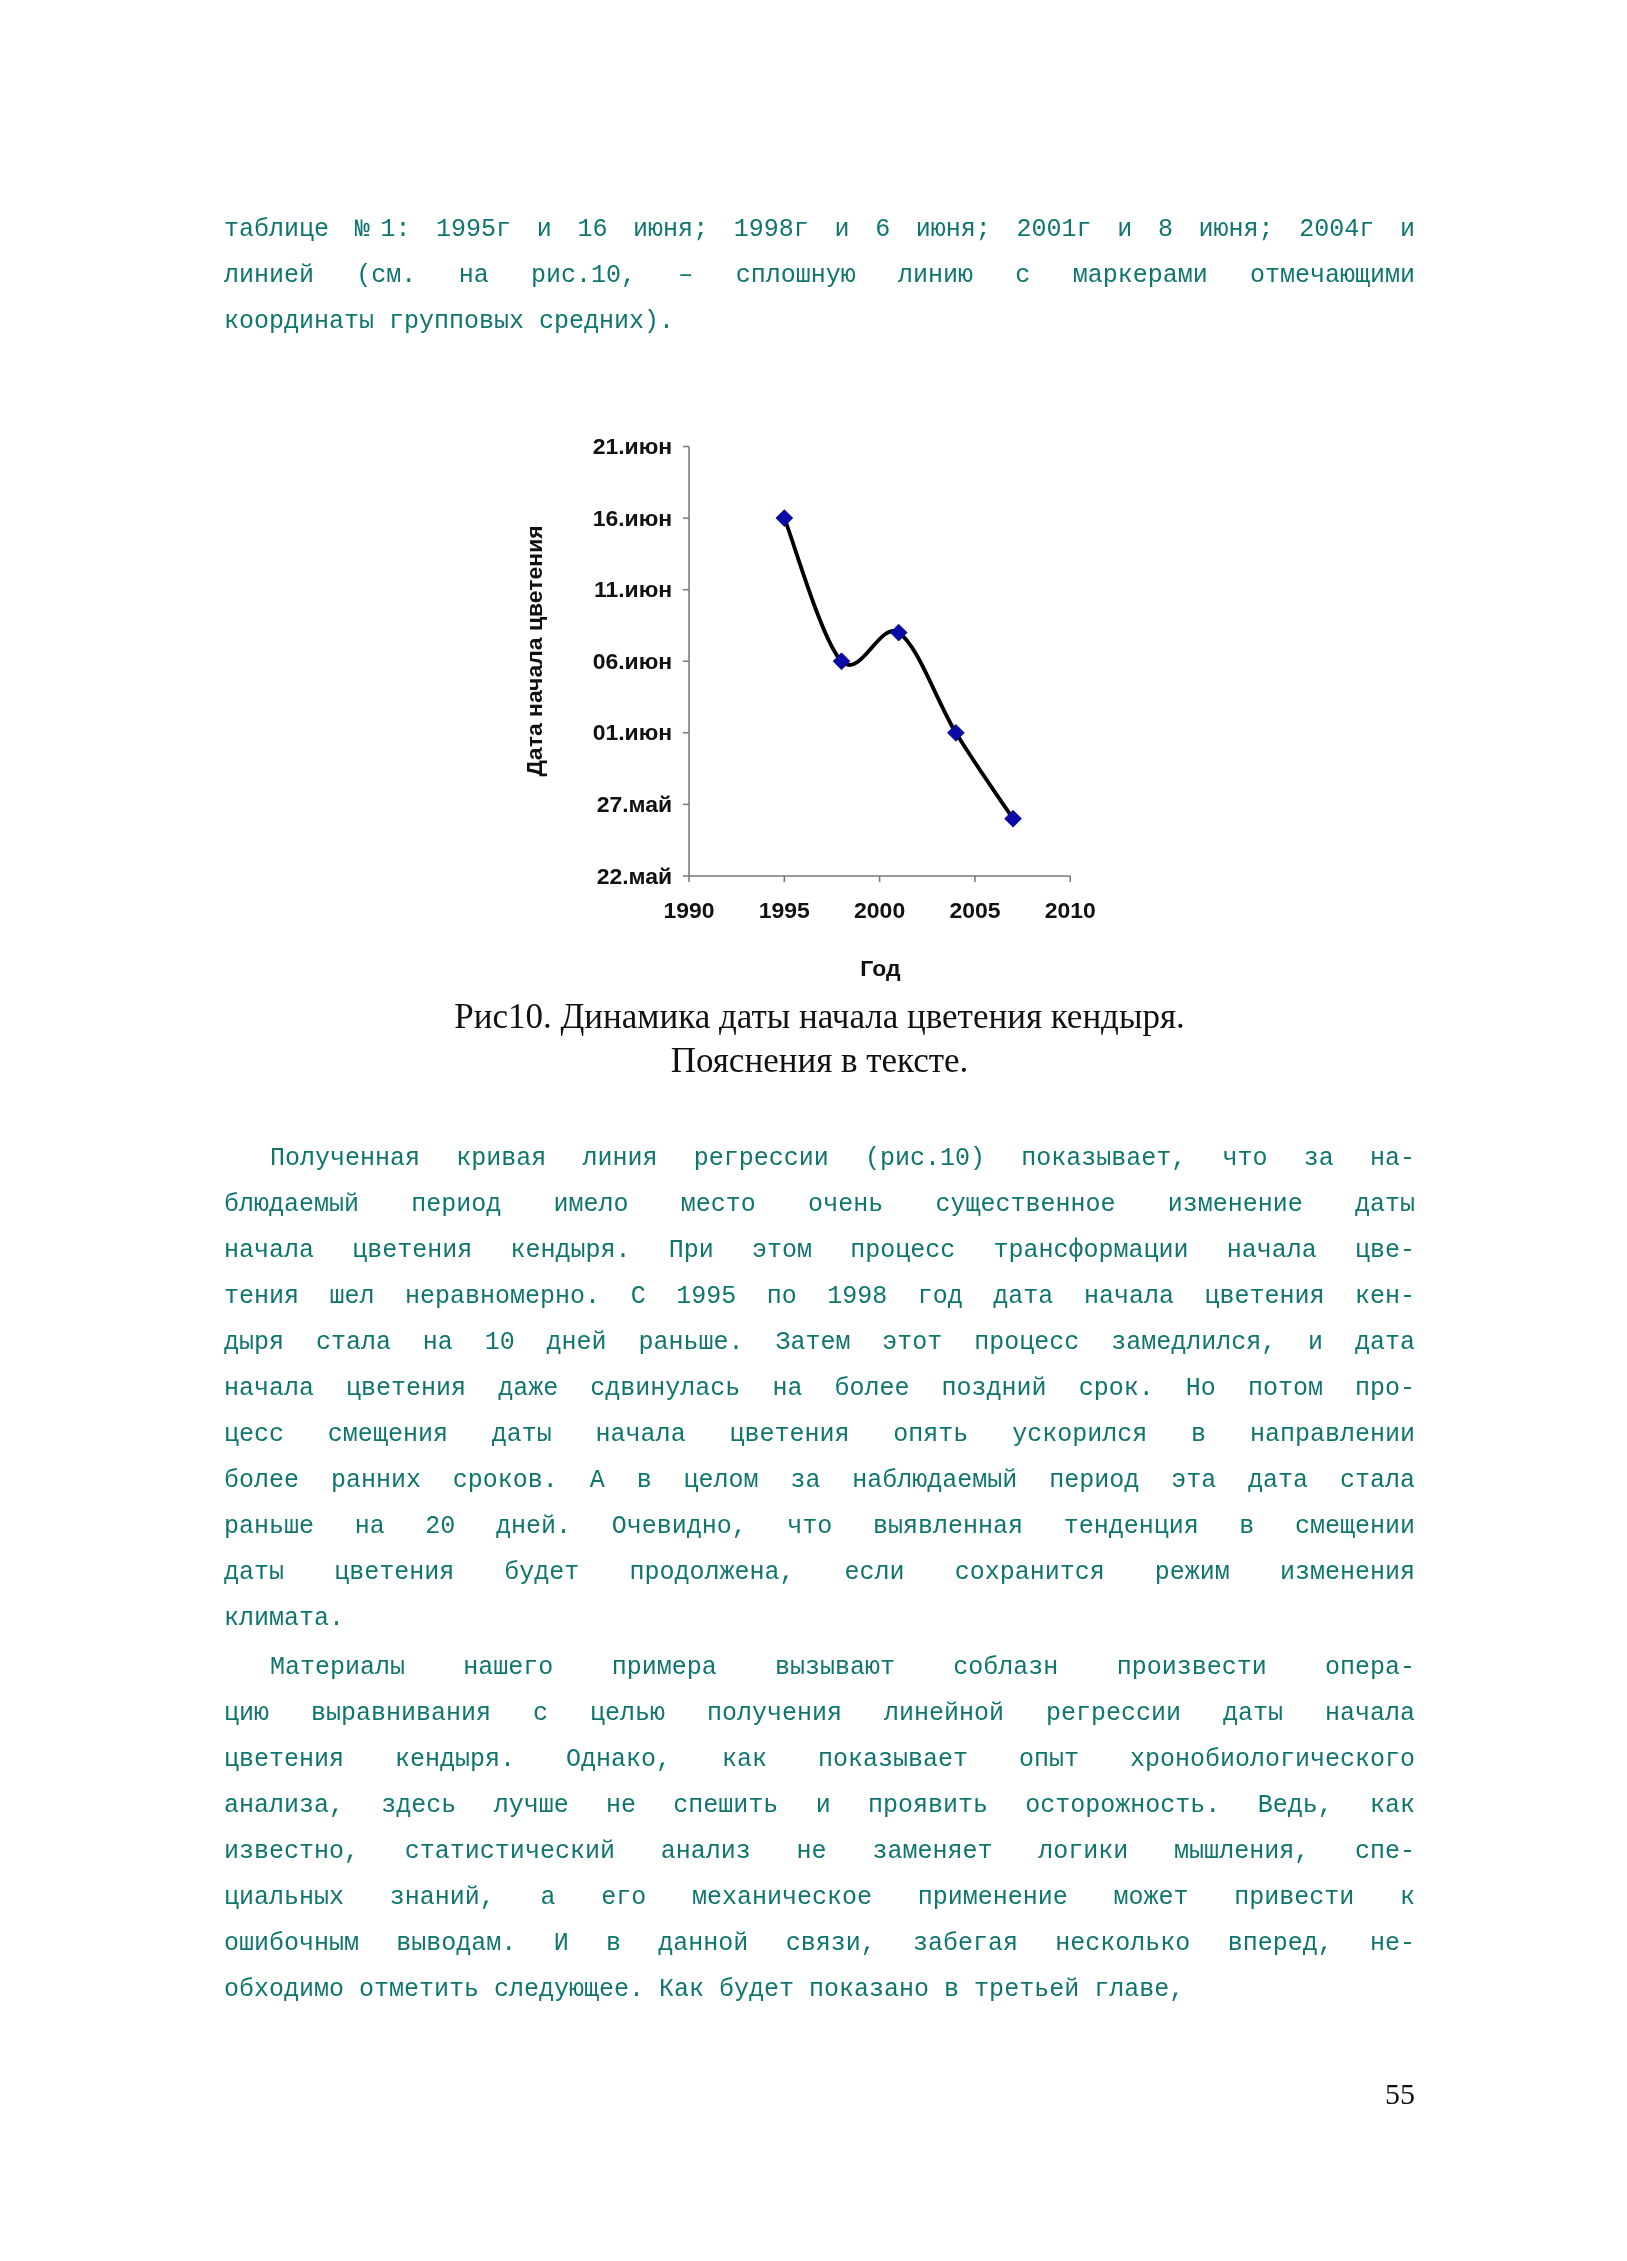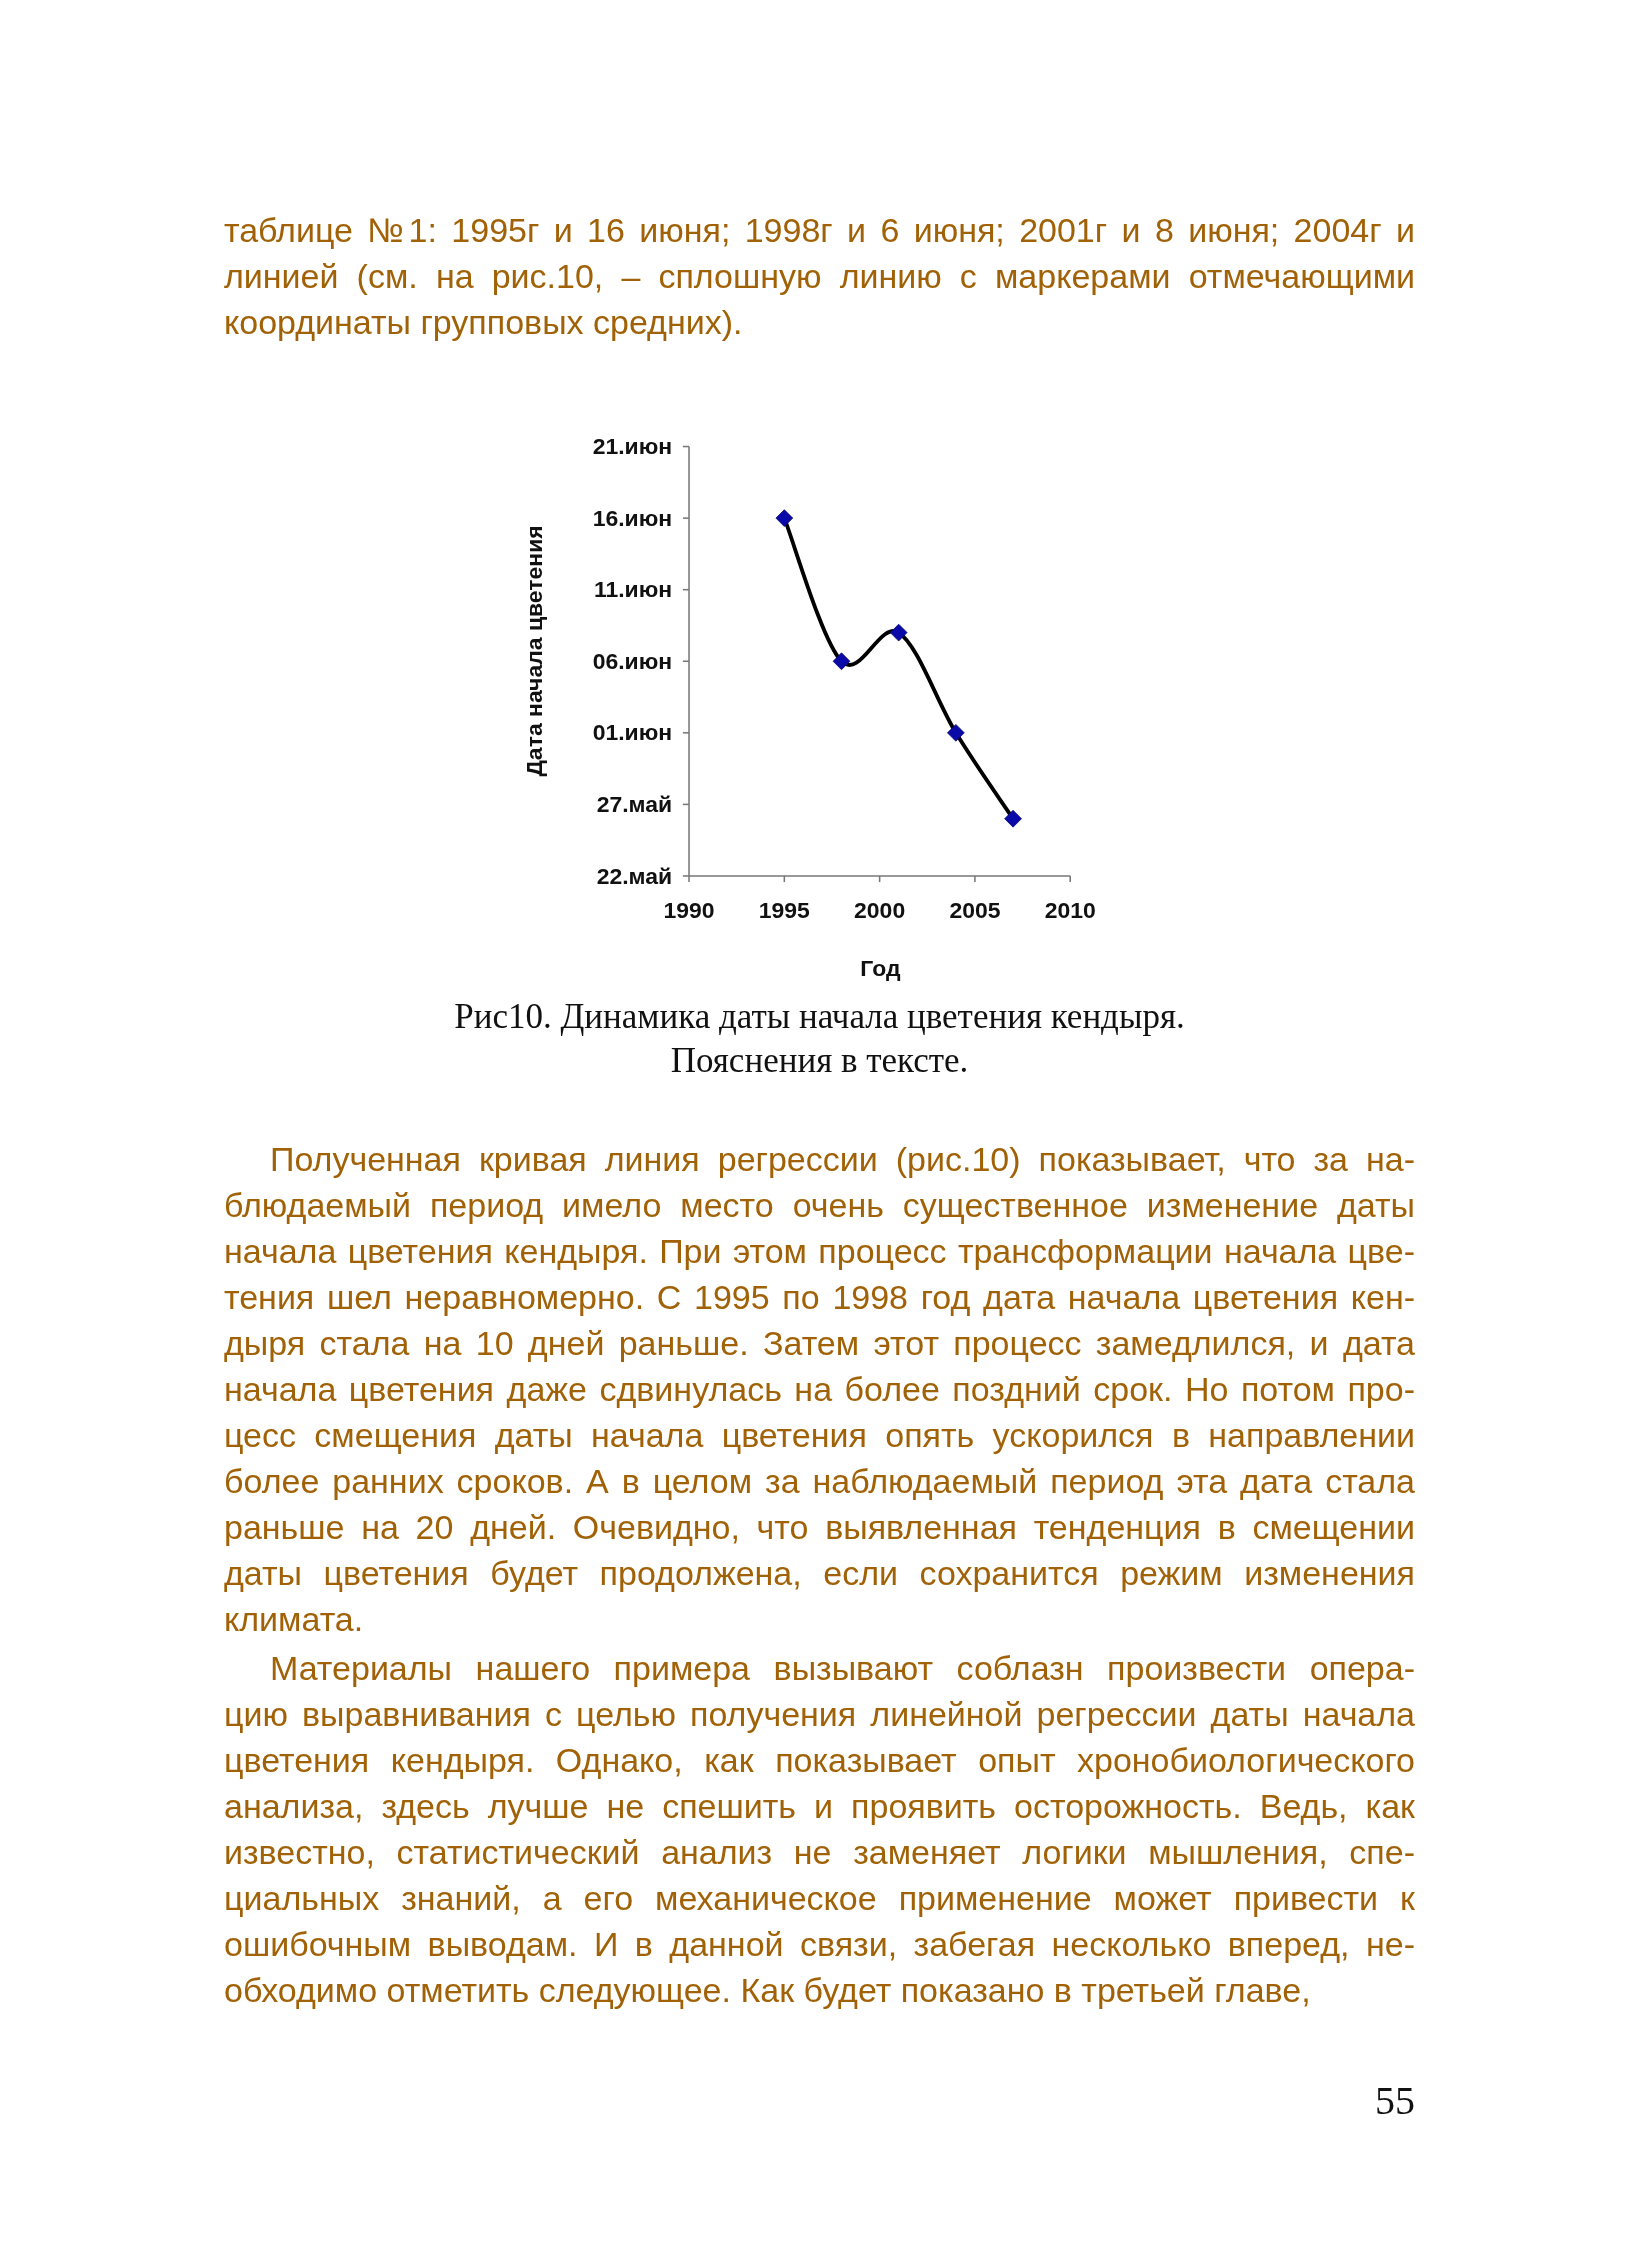--- a/index.html
+++ b/index.html
@@ -1,35 +1,35 @@
 <!DOCTYPE html>
 <html style="font-size:12.3px"><head>
 <meta charset="utf-8">
 <style>
   html, body { margin: 0; padding: 0; background: #ffffff; }
   body { width: 1628px; height: 2261px; position: relative; overflow: hidden; }
   .page { position: absolute; left: 0; top: 0; width: 1628px; height: 2261px; background: #fff; }
   .para {
     position: absolute; left: 224px; width: 1191px;
-    font-family: Liberation Sans, sans-serif;
-    font-size: 34px; line-height: 46px; color: #a16207;
+    font-family: Liberation Mono, monospace;
+    font-size: 25px; line-height: 46px; color: #0f766e;
     text-align: justify; margin: 0;
   }
   .para .line { display: block; text-align: justify; text-align-last: justify; white-space: nowrap; overflow: visible; }
   .para .line.last { text-align-last: left; }
   .para .line.indent { padding-left: 46px; }
   .caption {
     position: absolute; left: 224px; width: 1191px;
     font-family: Liberation Serif, serif;
     font-size: 35px; line-height: 44px; color: #111; text-align: center;
   }
   .page-number {
     position: absolute; right: 213px; top: 2077px;
     font-family: "Liberation Serif", "DejaVu Serif", serif;
-    font-size: 40px; color: #111;
+    font-size: 30px; color: #111;
   }
   #chart { position: absolute; left: 490px; top: 421px; width: 643px; height: 567px; }
   #chart text { font-family: "Liberation Sans", "DejaVu Sans", sans-serif; font-weight: bold; fill: #111; }
 </style>
 </head>
 <body>
 
 <div class="page">
 
   <p class="para" id="p1" style="top:207px;">

